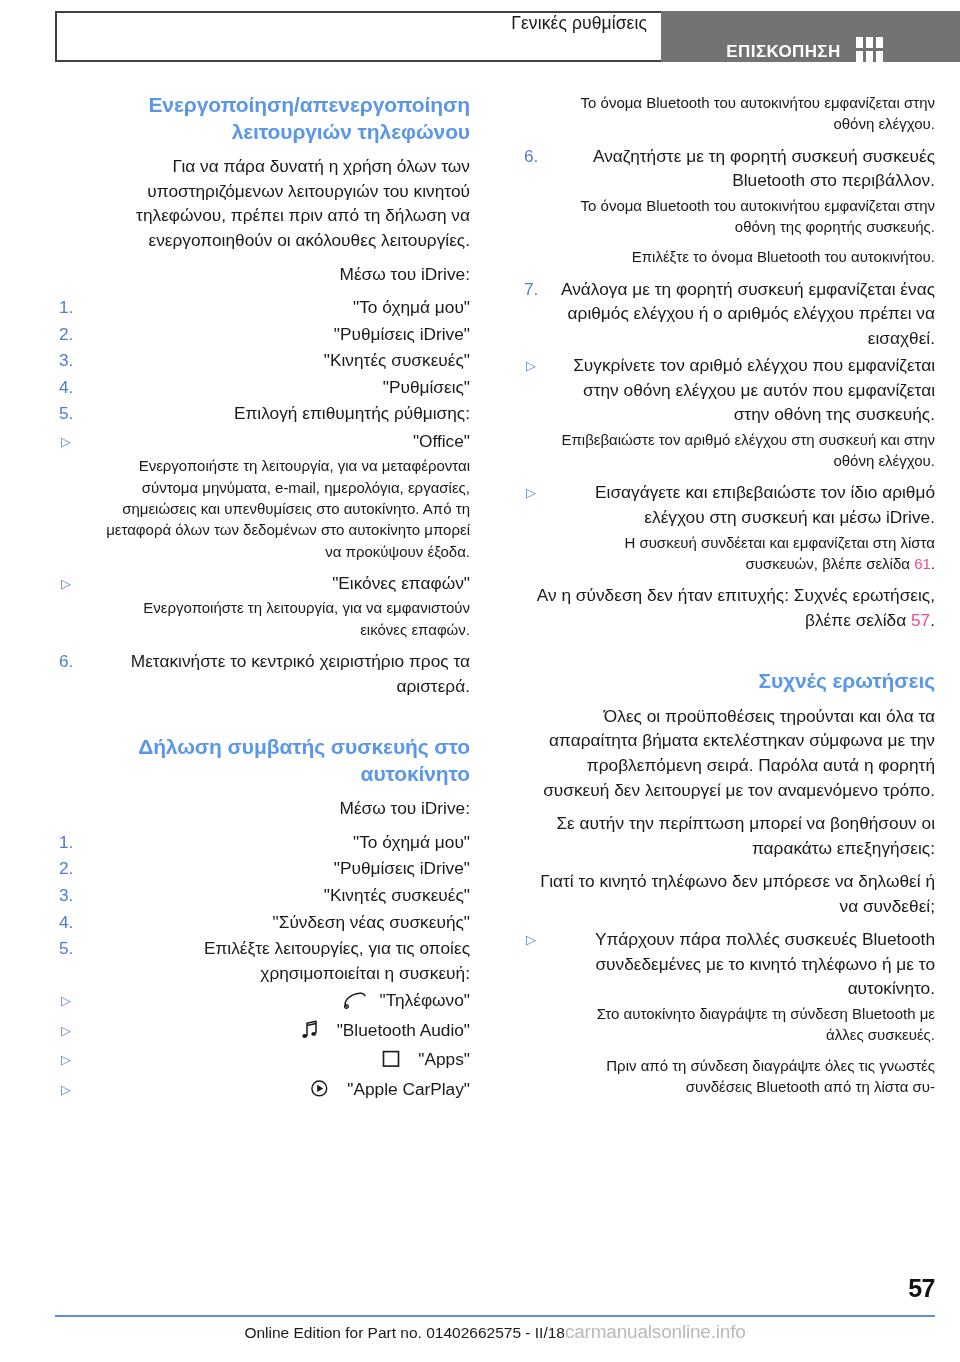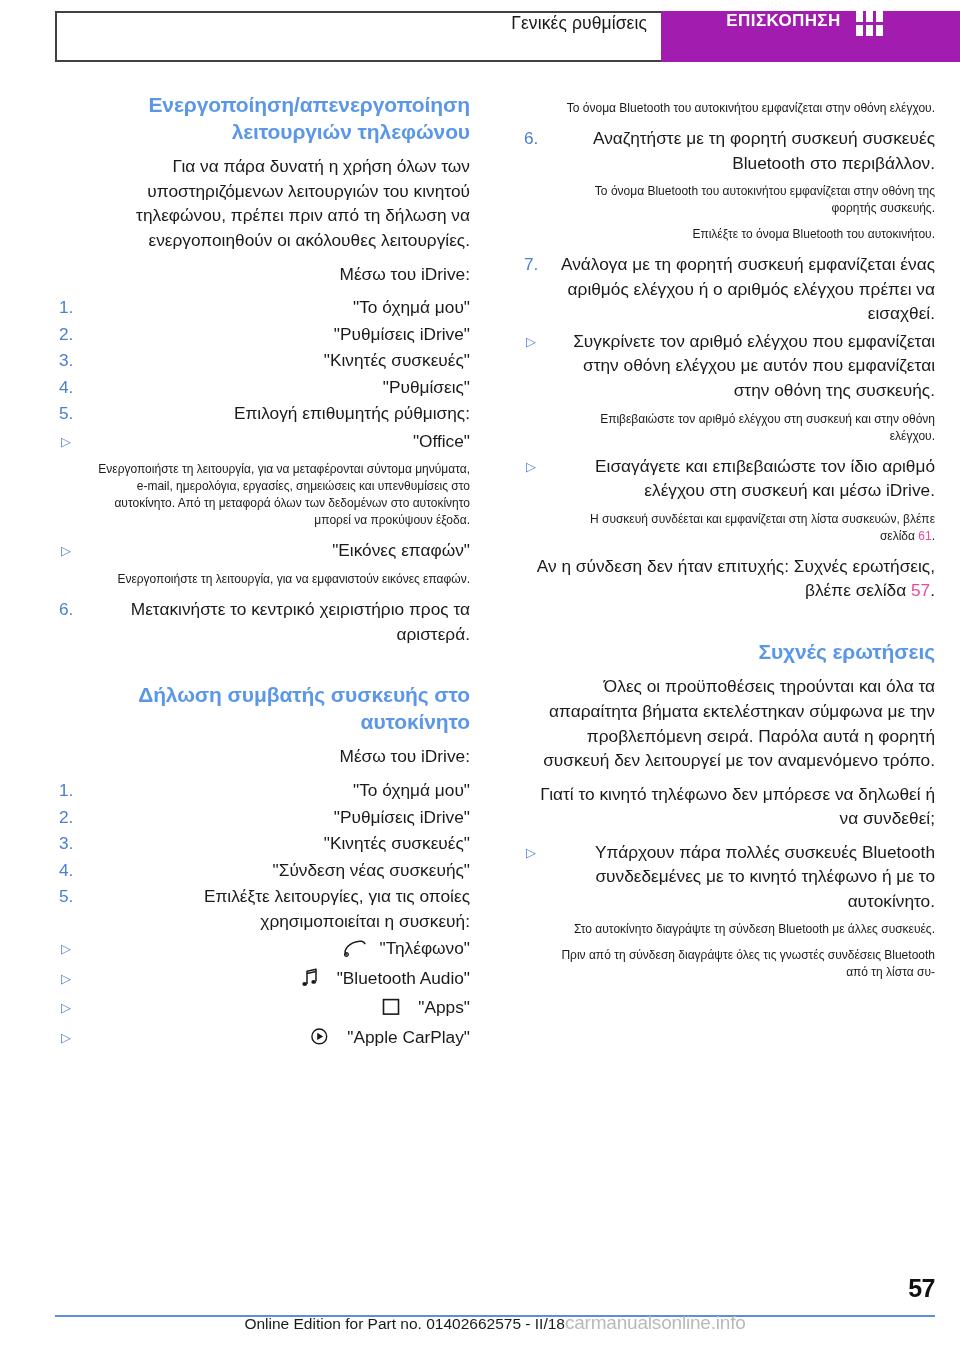--- a/index.html
+++ b/index.html
@@ -36,23 +36,23 @@
     padding-right: 14px;
   }
   .header-chapter {
     font-size: 17.5px;
     color: #1a1a1a;
     letter-spacing: 0.1px;
     white-space: nowrap;
   }
   .header-tab {
     width: 299px;
-    background: #a21caf;
+    background: #737373;
     display: flex;
-    align-items: flex-start;
+    align-items: flex-end;
     justify-content: center;
     gap: 15px;
     padding-right: 12px;
   }
   .header-tab-label {
     color: #ffffff;
     font-size: 17px;
     font-weight: bold;
     letter-spacing: 0.4px;
     white-space: nowrap;
@@ -124,21 +124,21 @@
   }
   ul.tri-list > li .tri {
     position: absolute;
     left: 6px;
     top: 1px;
     color: #4a7fd4;
     font-size: 13px;
     line-height: 1.85;
   }
   .sub-block { padding-left: 39px; }
-  .sub-block p { margin: 8px 0 9px 0; font-size: 12px; line-height: 1.42; }
+  .sub-block p { margin: 0 0 9px 0; font-size: 15px; line-height: 1.42; }
   .nested { padding-left: 39px; }
 
   .inline-icon {
     display: inline-block;
     width: 26px;
     vertical-align: -3px;
     margin-right: 6px;
     text-align: left;
   }
   .inline-icon svg { display: inline-block; }
@@ -165,21 +165,21 @@
     position: absolute;
     right: 0px;
     top: 2px;
     font-size: 25px;
     font-weight: bold;
     color: #111111;
     letter-spacing: -0.5px;
   }
   .footer-line {
     position: absolute;
-    top: 40px;
+    top: 49px;
     left: 0;
     right: 0;
     text-align: center;
     font-size: 15.5px;
     white-space: nowrap;
   }
   .footer-edition { color: #1a1a1a; }
   .footer-site { color: #b9b9b9; font-size: 19px; letter-spacing: -0.2px; }
 </style>
 </head>
@@ -378,20 +378,21 @@
 
     <div class="sub-block">
       <p><span>Η συσκευή συνδέεται και εμφανίζεται στη λίστα συσκευών, βλέπε σελίδα </span><span class="pageref">61</span><span>.</span></p>
     </div>
 
     <p class="body-text"><span>Αν η σύνδεση δεν ήταν επιτυχής: Συχνές ερωτήσεις, βλέπε σελίδα </span><span class="pageref">57</span><span>.</span></p>
 
     <h2 class="section-title spaced">Συχνές ερωτήσεις</h2>
 
     <p class="body-text">Όλες οι προϋποθέσεις τηρούνται και όλα τα απαραίτητα βήματα εκτελέστηκαν σύμφωνα με την προβλεπόμενη σειρά. Παρόλα αυτά η φορητή συσκευή δεν λειτουργεί με τον αναμενόμενο τρόπο.</p>
+    <p class="body-text">Σε αυτήν την περίπτωση μπορεί να βοηθήσουν οι παρακάτω επεξηγήσεις:</p>
     <p class="body-text">Γιατί το κινητό τηλέφωνο δεν μπόρεσε να δηλωθεί ή να συνδεθεί;</p>
 
     <ul class="tri-list">
       <li>
         <span class="tri">▷</span>
         <span>Υπάρχουν πάρα πολλές συσκευές Bluetooth συνδεδεμένες με το κινητό τηλέφωνο ή με το αυτοκίνητο.</span>
       </li>
     </ul>
     <div class="sub-block">
       <p>Στο αυτοκίνητο διαγράψτε τη σύνδεση Bluetooth με άλλες συσκευές.</p>

